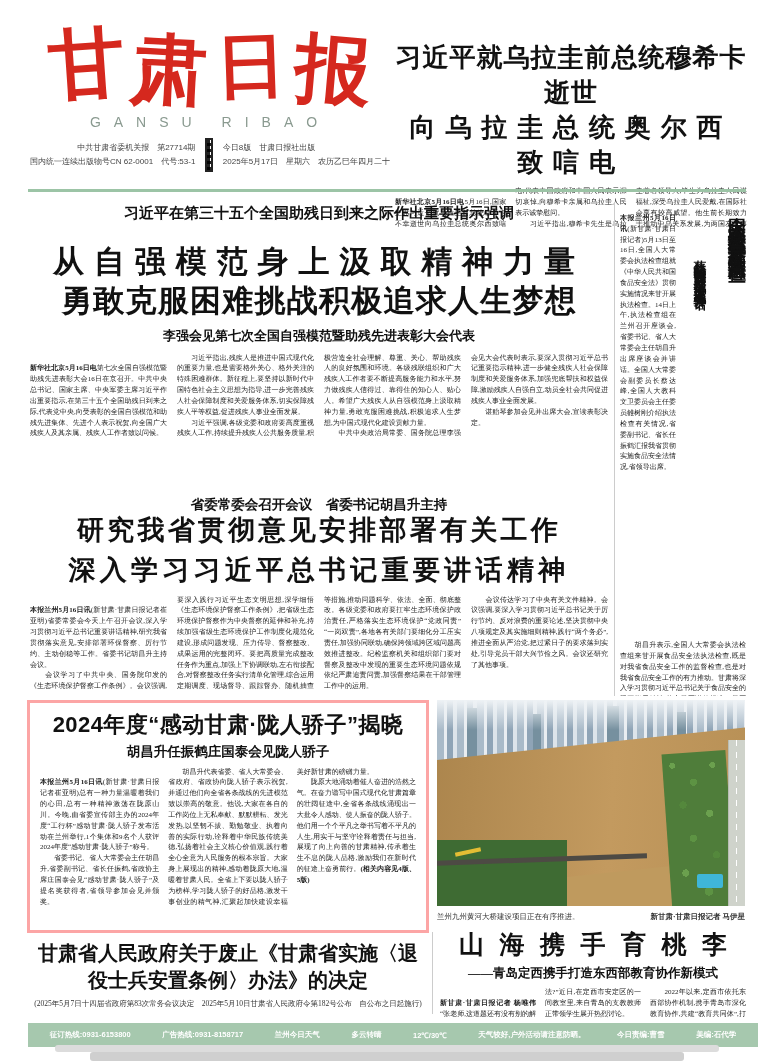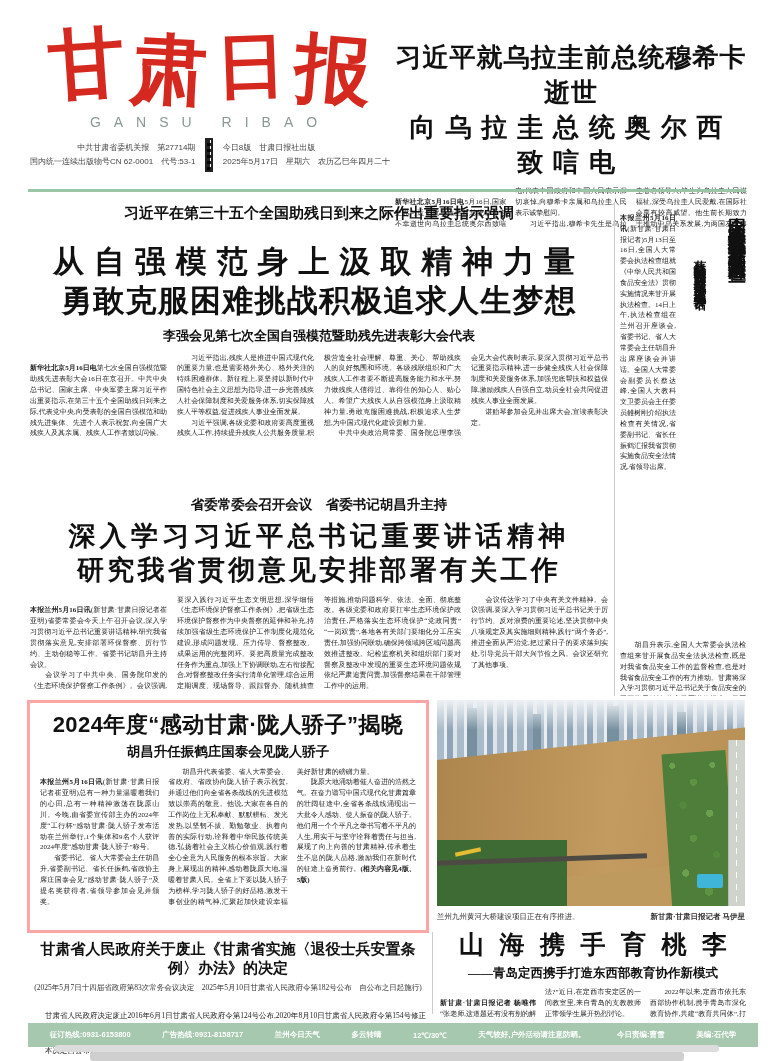--- a/index.html
+++ b/index.html
@@ -126,22 +126,22 @@
       <span class="lead">新华社北京5月16日电</span><span>第七次全国自强模范暨助残先进表彰大会16日在京召开。中共中央总书记、国家主席、中央军委主席习近平作出重要指示,在第三十五个全国助残日到来之际,代表党中央,向受表彰的全国自强模范和助残先进集体、先进个人表示祝贺,向全国广大残疾人及其亲属、残疾人工作者致以问候。
 　　习近平指出,残疾人是推进中国式现代化的重要力量,也是需要格外关心、格外关注的特殊困难群体。新征程上,要坚持以新时代中国特色社会主义思想为指导,进一步完善残疾人社会保障制度和关爱服务体系,切实保障残疾人平等权益,促进残疾人事业全面发展。
 　　习近平强调,各级党委和政府要高度重视残疾人工作,持续提升残疾人公共服务质量,积极营造全社会理解、尊重、关心、帮助残疾人的良好氛围和环境。各级残联组织和广大残疾人工作者要不断提高服务能力和水平,努力做残疾人信得过、靠得住的知心人、贴心人。希望广大残疾人从自强模范身上汲取精神力量,勇敢克服困难挑战,积极追求人生梦想,为中国式现代化建设贡献力量。
 　　中共中央政治局常委、国务院总理李强会见大会代表时表示,要深入贯彻习近平总书记重要指示精神,进一步健全残疾人社会保障制度和关爱服务体系,加强兜底帮扶和权益保障,激励残疾人自强自立,动员全社会共同促进残疾人事业全面发展。
 　　谌贻琴参加会见并出席大会,宣读表彰决定。</span>
     </div>
   </div>
 
   <div class="abs" style="left:30px;top:468px;width:578px;margin-top:28px;">
     <div class="kicker" style="font-size:13.5px;">省委常委会召开会议　省委书记胡昌升主持</div>
+    <div class="big-hl" style="font-size:27px;font-weight:700;letter-spacing:0.12em;">研究我省贯彻意见安排部署有关工作</div>
     <div class="big-hl" style="font-size:27px;font-weight:700;letter-spacing:0.16em;margin-top:6px;">深入学习习近平总书记重要讲话精神</div>
-    <div class="big-hl" style="font-size:27px;font-weight:700;letter-spacing:0.12em;">研究我省贯彻意见安排部署有关工作</div>
     <div class="bodytext cols4" style="height:132px;margin-top:7px;">
       <span class="lead">本报兰州5月16日讯</span><span>(新甘肃·甘肃日报记者崔亚明)省委常委会今天上午召开会议,深入学习贯彻习近平总书记重要讲话精神,研究我省贯彻落实意见,安排部署环保督察、厉行节约、主动创稳等工作。省委书记胡昌升主持会议。
 　　会议学习了中共中央、国务院印发的《生态环境保护督察工作条例》。会议强调,要深入践行习近平生态文明思想,深学细悟《生态环境保护督察工作条例》,把省级生态环境保护督察作为中央督察的延伸和补充,持续加强省级生态环境保护工作制度化规范化建设,形成问题发现、压力传导、督察整改、成果运用的完整闭环。要把高质量完成整改任务作为重点,加强上下协调联动,左右衔接配合,对督察整改任务实行清单化管理,综合运用定期调度、现场督导、跟踪督办、随机抽查等措施,推动问题科学、依法、全面、彻底整改。各级党委和政府要扛牢生态环境保护政治责任,严格落实生态环境保护“党政同责”“一岗双责”,各地各有关部门要细化分工压实责任,加强协同联动,确保跨领域跨区域问题高效推进整改。纪检监察机关和组织部门要对督察及整改中发现的重要生态环境问题依规依纪严肃追责问责,加强督察结果在干部管理工作中的运用。
 　　会议传达学习了中央有关文件精神。会议强调,要深入学习贯彻习近平总书记关于厉行节约、反对浪费的重要论述,坚决贯彻中央八项规定及其实施细则精神,践行“两个务必”,推进全面从严治党,把过紧日子的要求落到实处,引导党员干部大兴节俭之风。会议还研究了其他事项。</span>
     </div>
   </div>
 
   <div class="abs" style="left:620px;top:202px;width:126px;height:494px;">
     <div style="display:flex;height:436px;">
       <div class="bodytext" style="width:56px;height:436px;flex:none;">
@@ -190,21 +190,21 @@
   <div class="abs serif" style="left:440px;top:928px;width:306px;">
     <div style="font-weight:bold;font-size:25px;text-align:center;letter-spacing:0.62em;text-indent:0.62em;">山海携手育桃李</div>
     <div style="font-weight:bold;font-size:12.5px;text-align:center;margin-top:4px;">——青岛定西携手打造东西部教育协作新模式</div>
     <div class="bodytext cols3" style="height:40px;margin-top:5px;">
       <span class="lead">新甘肃·甘肃日报记者 杨唯伟</span><span>“张老师,这道题还有没有别的解法?”近日,在定西市安定区的一间教室里,来自青岛的支教教师正带领学生展开热烈讨论。
 　　2022年以来,定西市依托东西部协作机制,携手青岛市深化教育协作,共建“教育共同体”,打造东西部教育协作新模式。从黄海之滨到陇中高原,这场跨越千里的教育接力,让“青岛经验”在陇原大地落地生根、开花结果。</span>
     </div>
   </div>
 
   <div class="abs serif" style="left:30px;top:940px;width:396px;">
-    <div style="font-weight:bold;font-size:15px;text-align:center;">甘肃省人民政府关于废止《甘肃省实施〈退役士兵安置条例〉办法》的决定</div>
+    <div style="font-weight:bold;font-size:20px;text-align:center;">甘肃省人民政府关于废止《甘肃省实施〈退役士兵安置条例〉办法》的决定</div>
     <div style="font-size:7.5px;text-align:center;color:#333;margin-top:5px;">(2025年5月7日十四届省政府第83次常务会议决定　2025年5月10日甘肃省人民政府令第182号公布　自公布之日起施行)</div>
     <div class="bodytext" style="font-size:7.5px;margin-top:5px;">
       <div>　　甘肃省人民政府决定废止2016年6月1日甘肃省人民政府令第124号公布,2020年8月10日甘肃省人民政府令第154号修正的《甘肃省实施〈退役士兵安置条例〉办法》。</div>
       <div>　　本决定自公布之日起施行。</div>
     </div>
   </div>
 
   <div class="abs footer" style="left:28px;top:1023px;width:718px;height:24px;">
     <span>征订热线:0931-6153800</span>
     <span>广告热线:0931-8158717</span>

